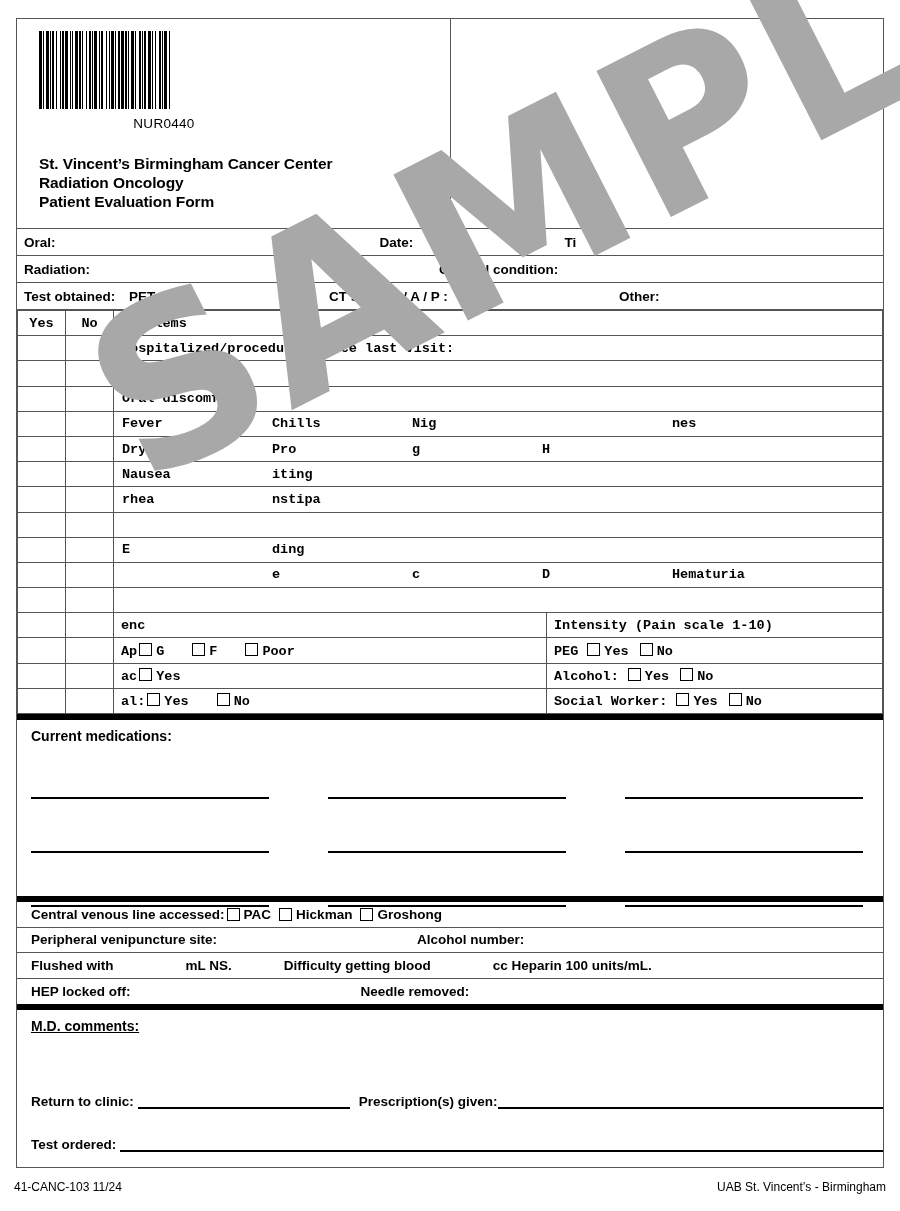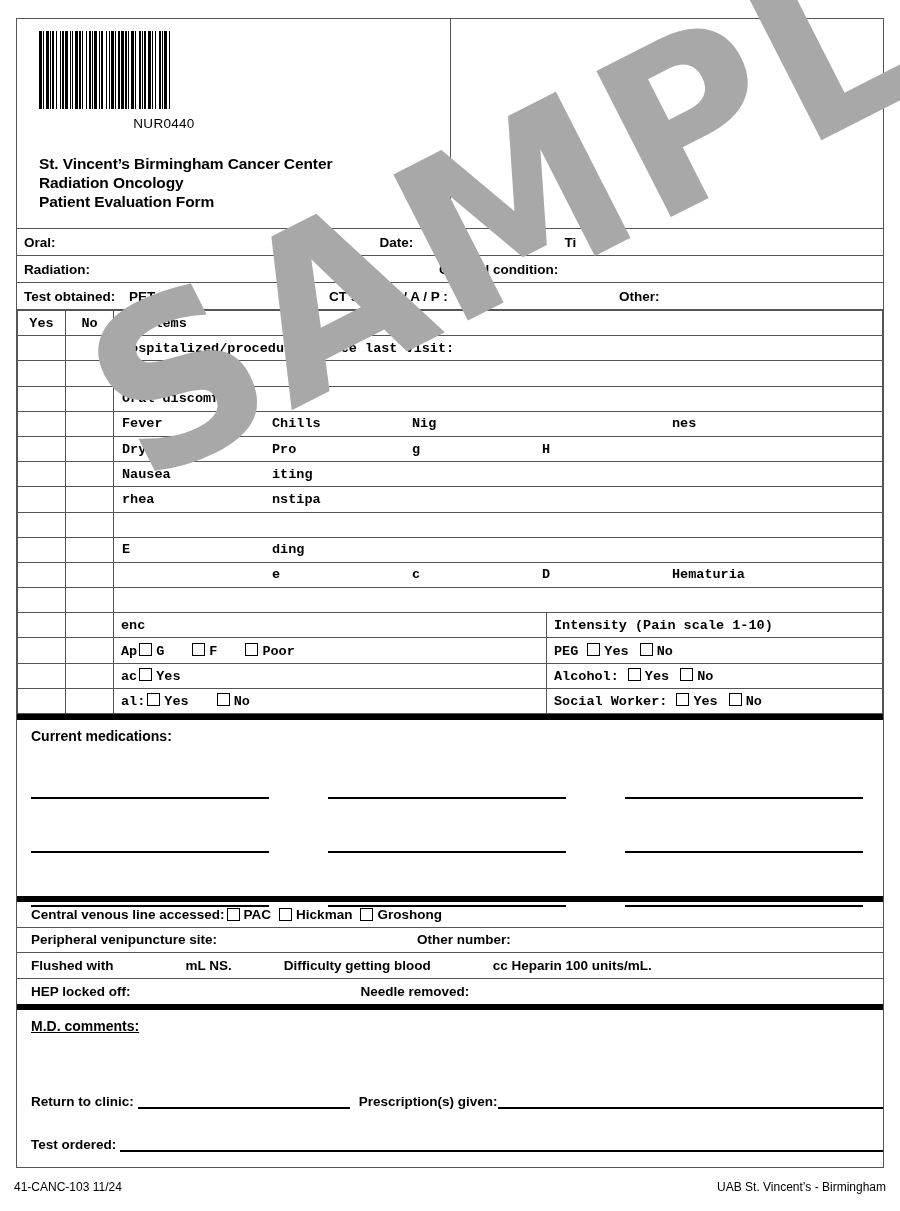--- a/index.html
+++ b/index.html
@@ -377,21 +377,21 @@
       <span class="cb"></span>
       <span>PAC</span>
       <span class="cb" style="margin-left:8px"></span>
       <span>Hickman</span>
       <span class="cb" style="margin-left:8px"></span>
       <span>Groshong</span>
     </div>
     <div class="vrow">
       <span>Peripheral venipuncture site:</span>
       <span class="sp" style="width:200px"></span>
-      <span>Other number:</span>
+      <span>Alcohol number:</span>
       <span class="sp" style="flex:1"></span>
     </div>
     <div class="vrow">
       <span>Flushed with</span>
       <span class="sp" style="width:72px"></span>
       <span>mL NS.</span>
       <span class="sp" style="width:52px"></span>
       <span>Difficulty getting blood</span>
       <span class="sp" style="width:62px"></span>
       <span>cc  Heparin  100 units/mL.</span>

